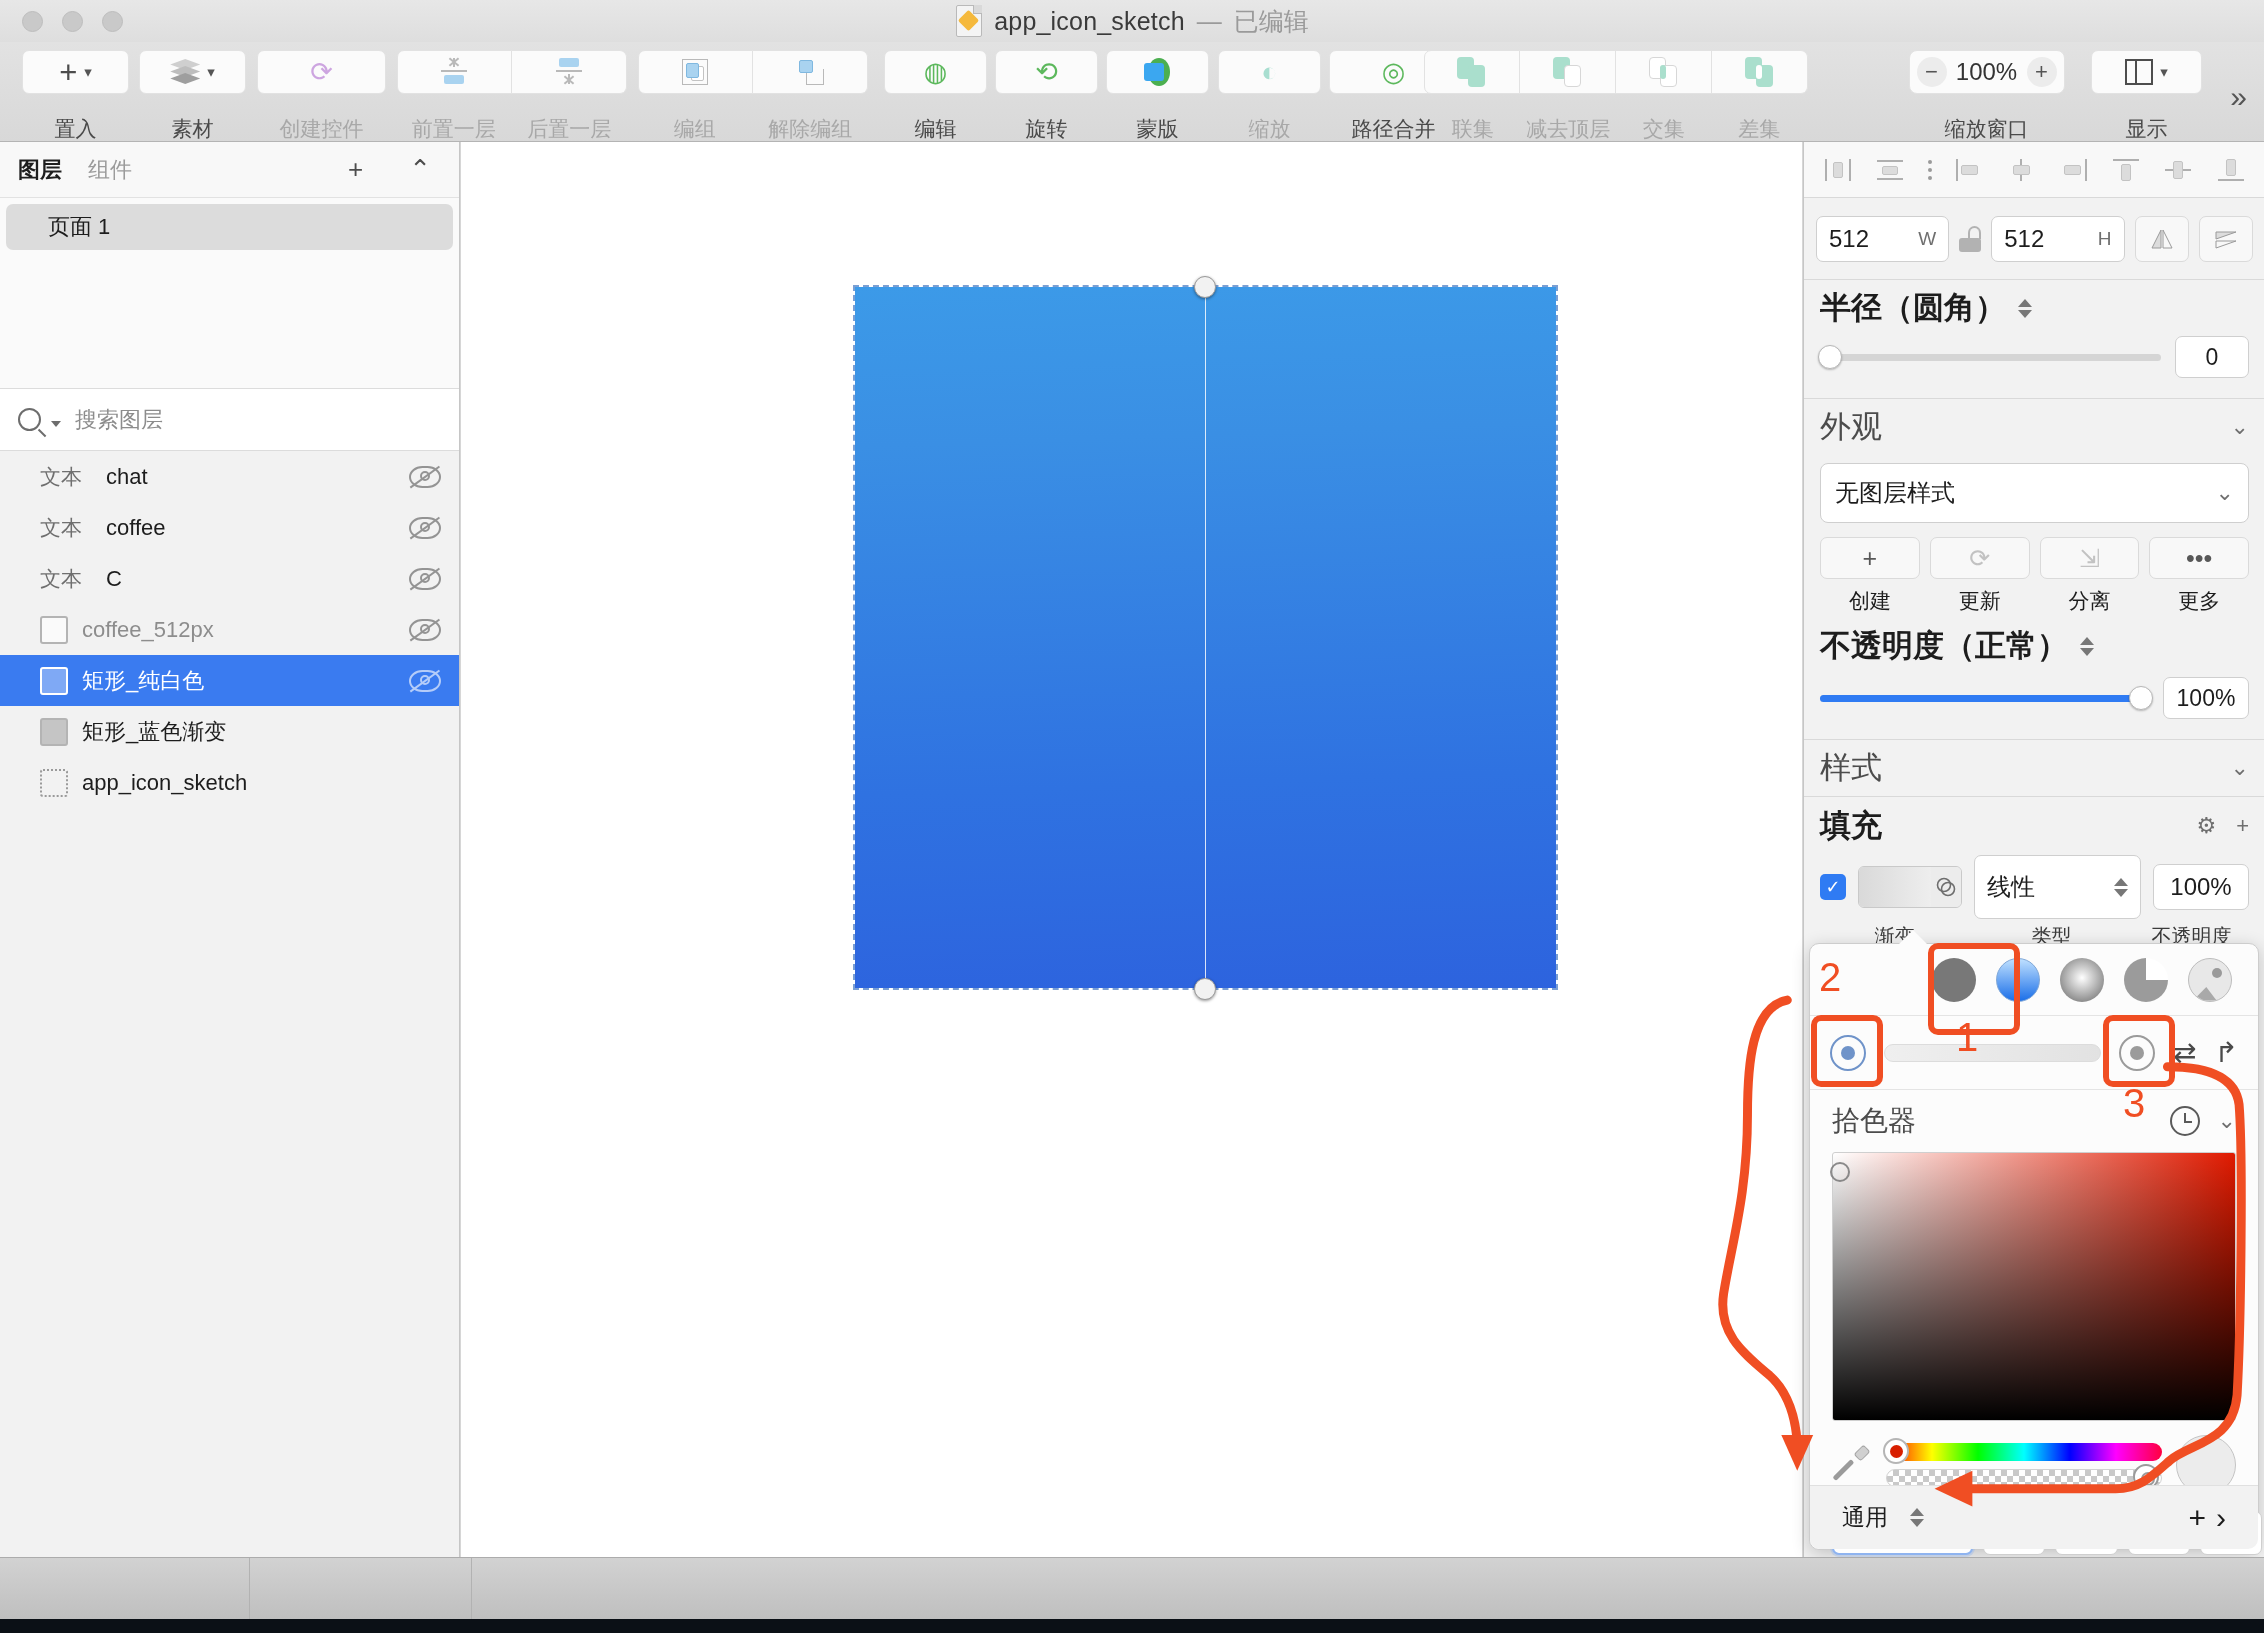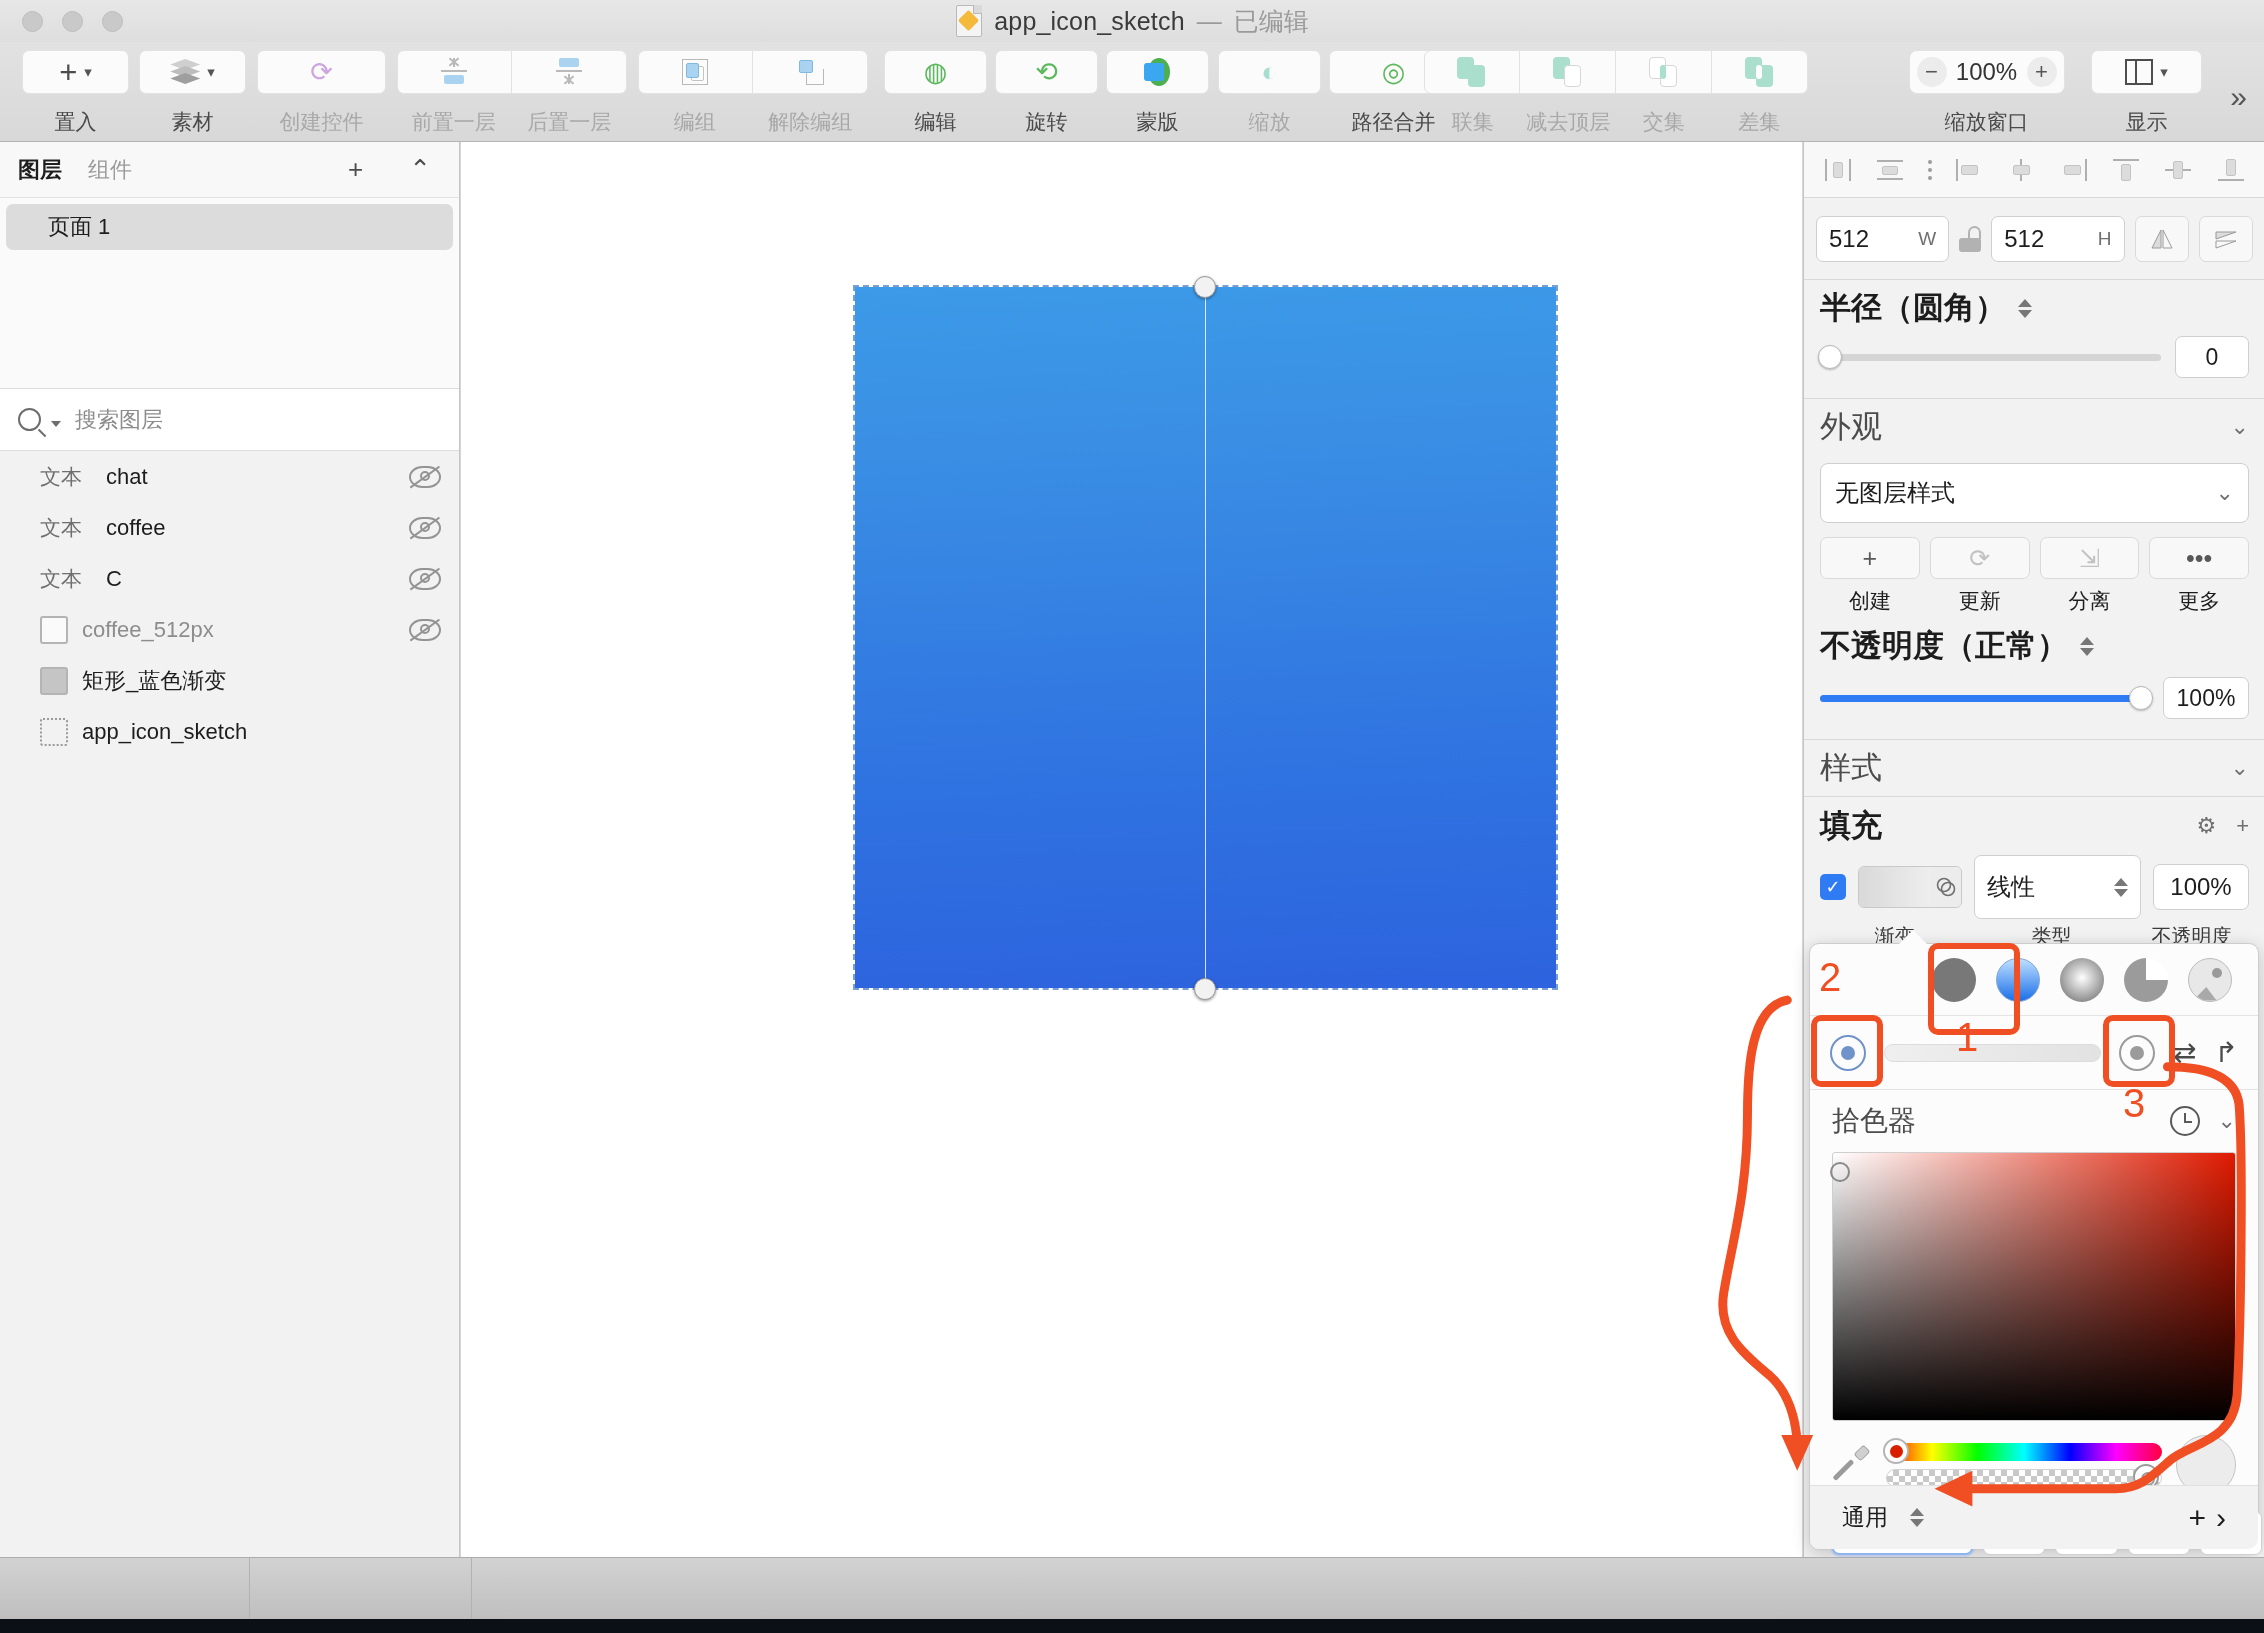--- a/index.html
+++ b/index.html
@@ -54,21 +54,21 @@
   .tgroup { position: absolute; top: 8px; display: flex; flex-direction: column; align-items: center; }
   .tbtns { display: flex; }
   .tbtn {
     background: #fbfbfb; border: 1px solid #e2e2e2;
     height: 44px; display: flex; align-items: center; justify-content: center;
     border-radius: 7px; padding: 0 9px;
   }
   .seg .tbtn { border-radius: 0; border-left: none; }
   .seg .tbtn:first-child { border-radius: 7px 0 0 7px; border-left: 1px solid #e2e2e2; }
   .seg .tbtn:last-child { border-radius: 0 7px 7px 0; }
-  .tlabels { display: flex; width: 100%; margin-top: 14px; }
+  .tlabels { display: flex; width: 100%; margin-top: 21px; }
   .tlabel {
     flex: 1; text-align: center; font-size: 21px; color: #4a4a4a; white-space: nowrap;
   }
   .tlabel.dim { color: #a8a8a8; }
   .chev { font-size: 15px; color: #555; margin-left: 7px; }
 
   
   .g-plus { font-size: 31px; color: #4c4c4c; line-height: 1; font-weight: 300; }
   .g-layers { width: 30px; height: 26px; position: relative; }
   .g-layers i {
@@ -717,20 +717,29 @@
       </div>
       <div class="layer-row">
         <span class="lr-sw" style="border:2px solid #b4b4b4;background:#fafafa"></span>
         <span class="lr-name dim">coffee_512px</span>
         <span class="eye">
             <i class="el"></i>
             <i class="pu"></i>
             <i class="sl"></i>
           </span>
       </div>
+      <div class="layer-row sel">
+        <span class="lr-sw" style="border:2px solid #fff;background:#7fa9f5"></span>
+        <span class="lr-name">矩形_纯白色</span>
+        <span class="eye">
+            <i class="el"></i>
+            <i class="pu"></i>
+            <i class="sl"></i>
+          </span>
+      </div>
       <div class="layer-row">
         <span class="lr-sw" style="border:2px solid #b4b4b4;background:#c5c5c5"></span>
         <span class="lr-name">矩形_蓝色渐变</span>
       </div>
       <div class="layer-row">
         <span class="lr-sw" style="border:2px dotted #9a9a9a;background:transparent"></span>
         <span class="lr-name">app_icon_sketch</span>
       </div>
     </div>
   </div>

